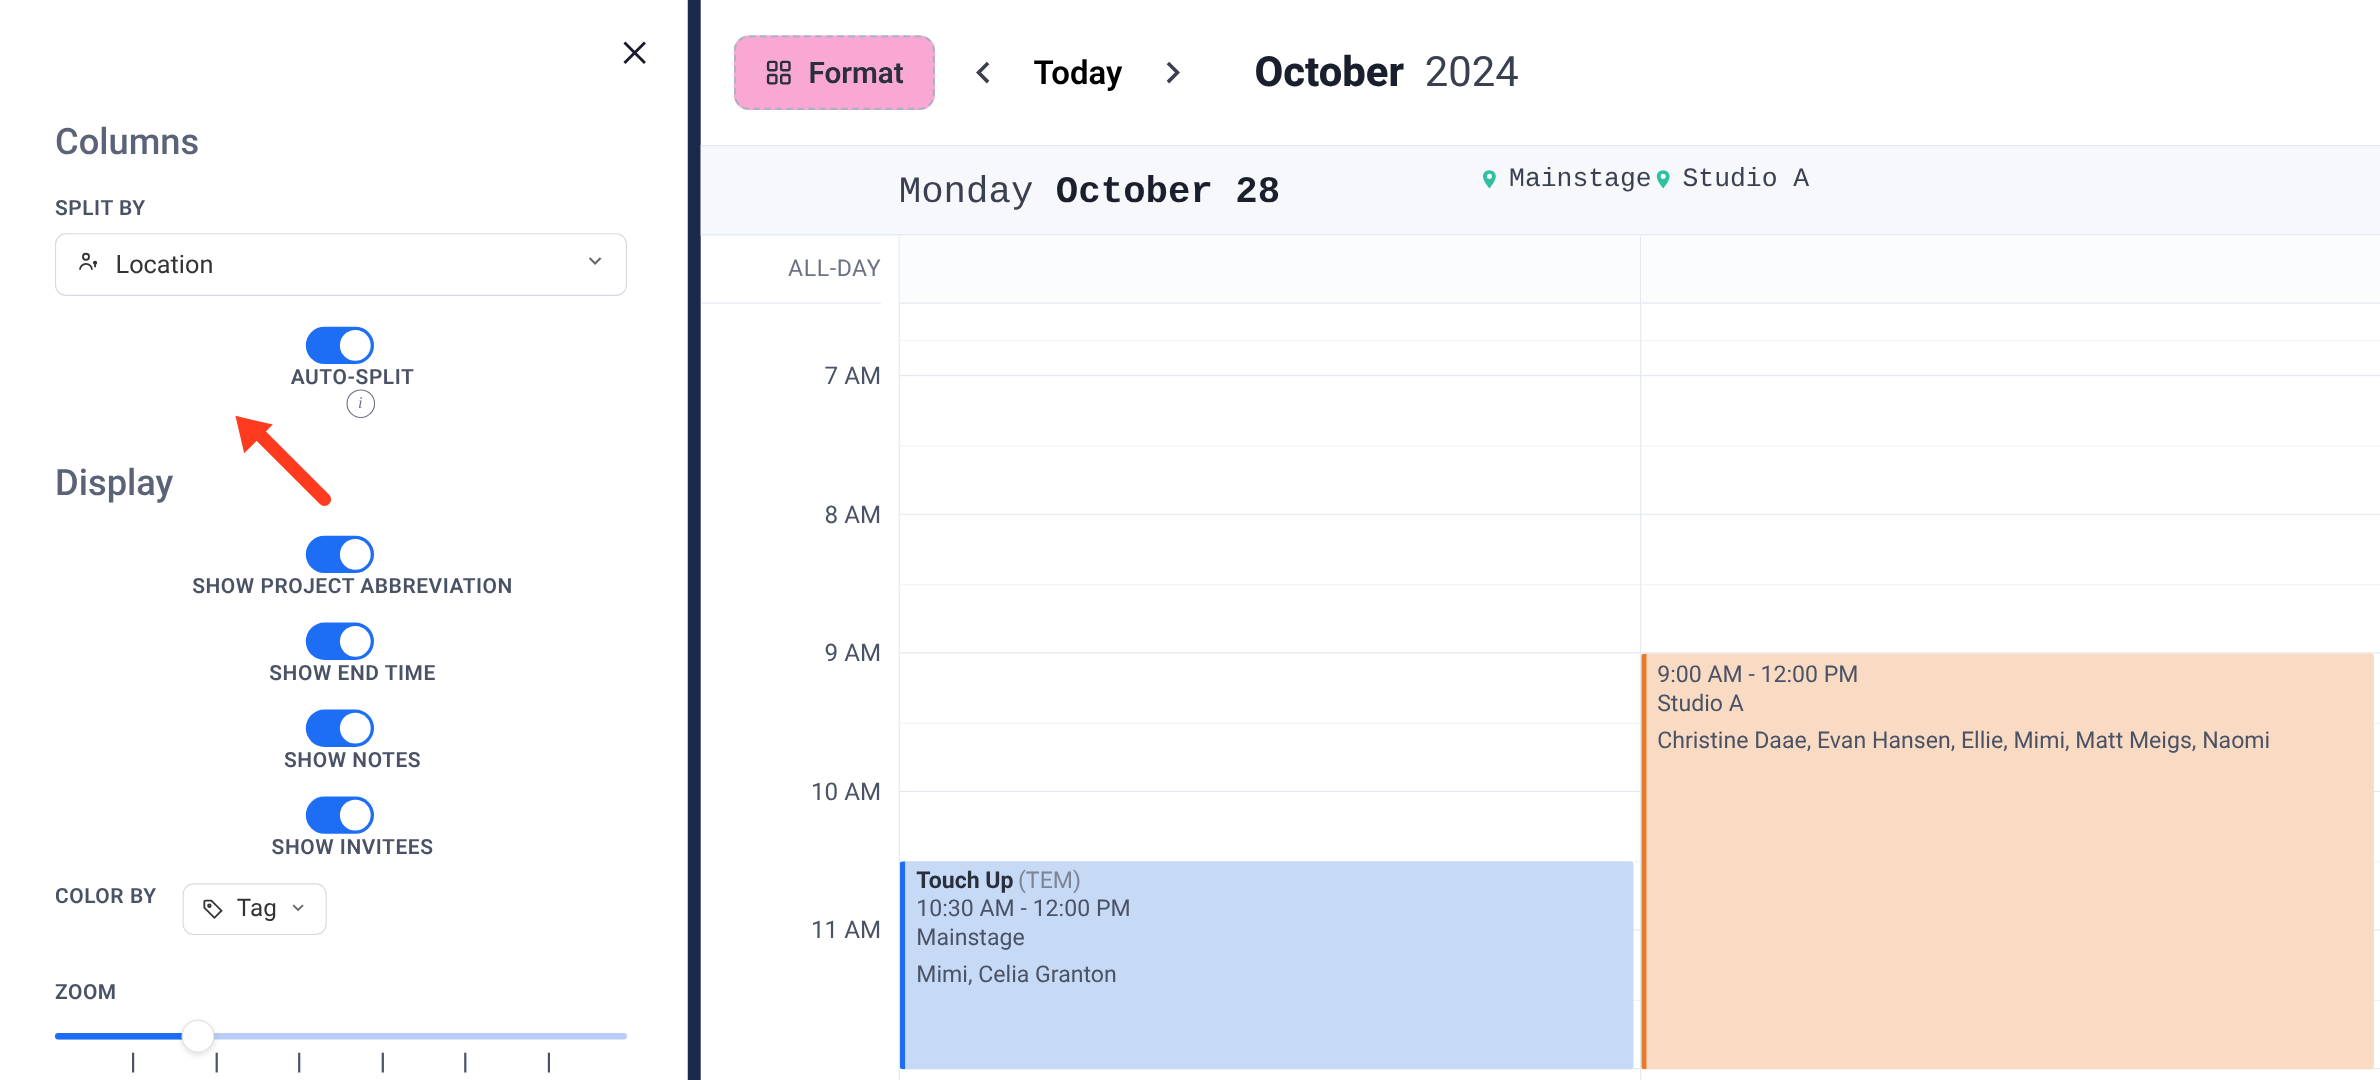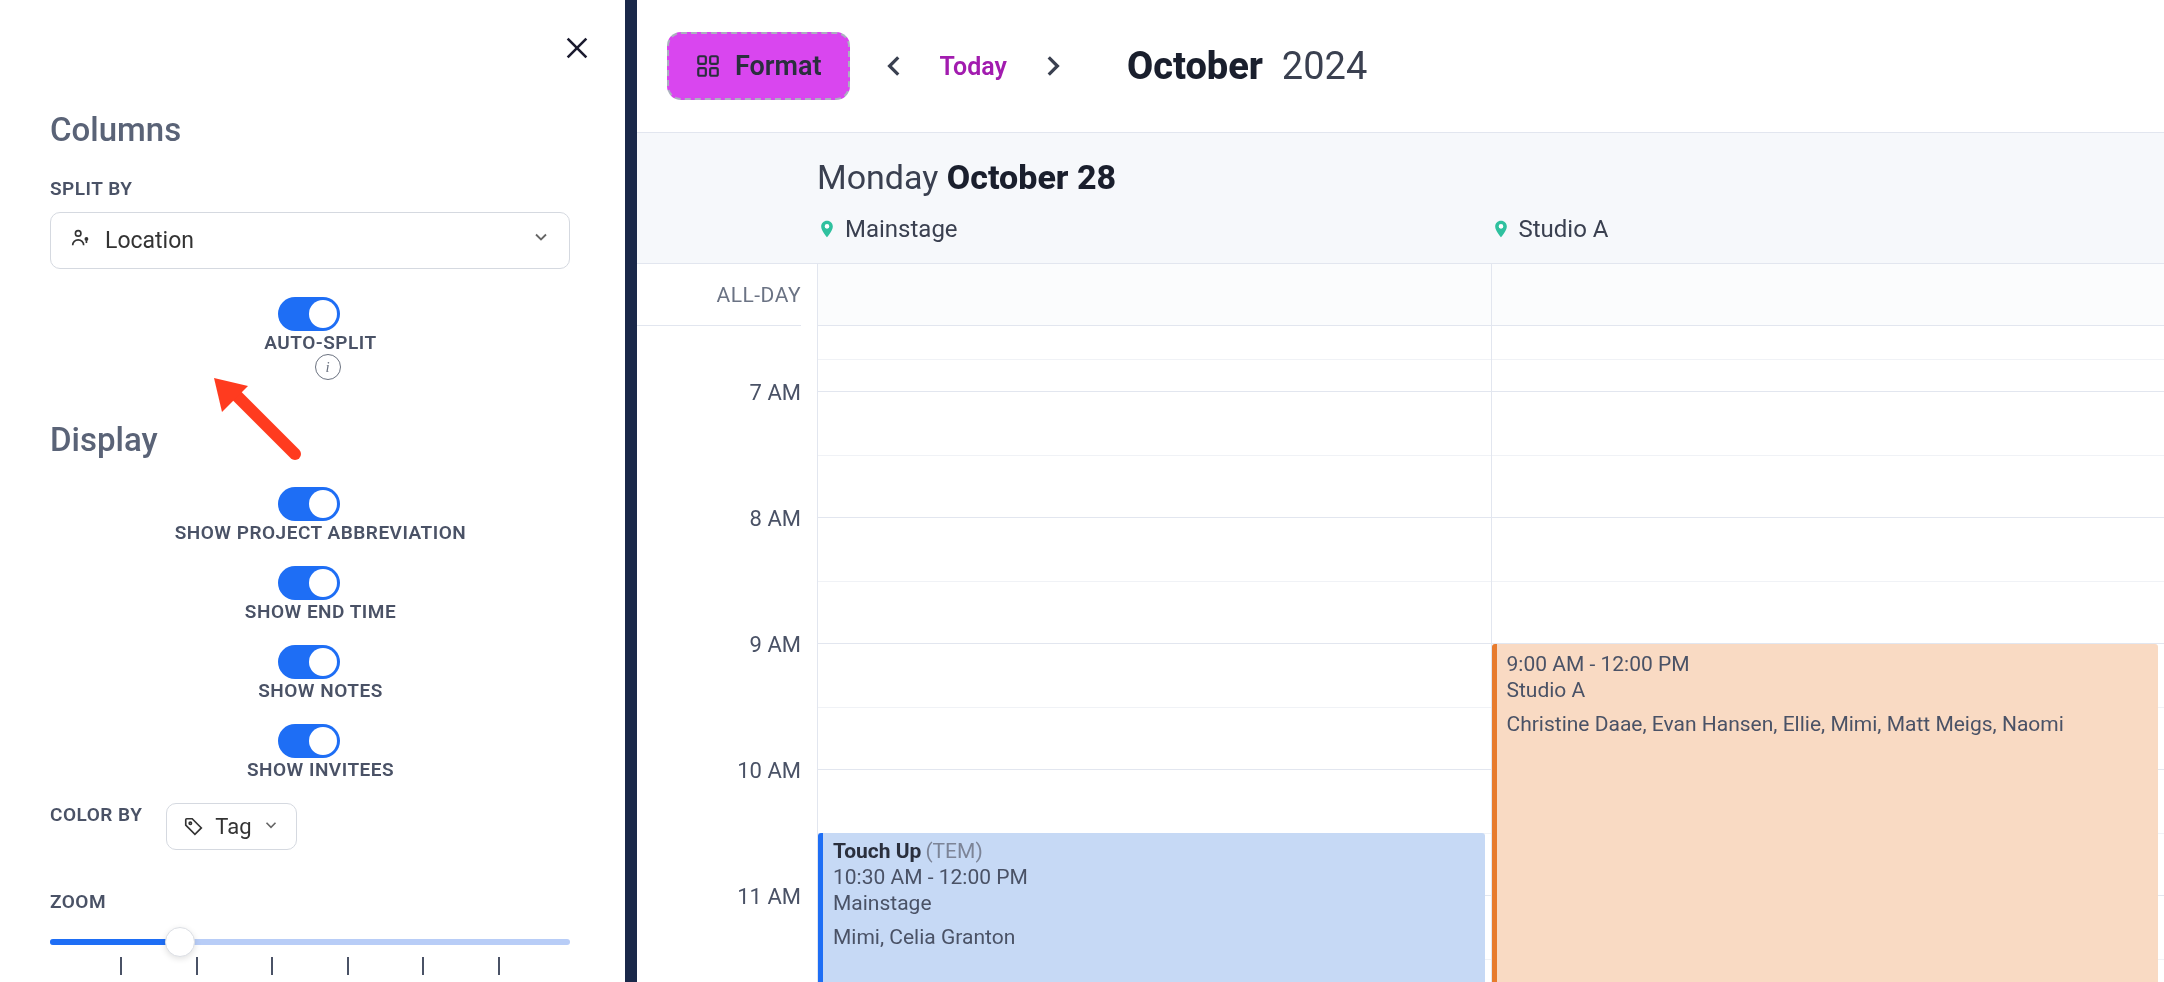--- a/index.html
+++ b/index.html
@@ -204,50 +204,50 @@
     display: flex;
     align-items: center;
     gap: 14px;
     padding: 16px 26px;
     border: 2px dashed #aab1bf;
     border-radius: 14px;
     font-size: 27px;
     font-weight: 600;
     color: #2a2f3d;
     cursor: pointer;
-    background: #d946ef;
+    background: #f9a8d4;
   }
   .format-btn .grid-icon { display:flex; }
   .nav-btn {
     background: none;
     border: none;
     cursor: pointer;
     padding: 10px;
     display:flex;
   }
   .today-link {
-    font-size: 25px;
+    font-size: 30px;
     font-weight: 600;
-    color: #a21caf;
+    color: #000000;
     cursor: pointer;
   }
   .month-label {
     font-size: 38px;
     font-weight: 400;
     color: #3a4050;
     margin-left: 30px;
   }
   .month-label strong { font-weight: 800; color: #1a1f2d; }
   
   .day-header {
     background: #f6f8fb;
     display: flex;
-    flex-direction: column;
     border-top: 1px solid #e2e6ef;
     border-bottom: 1px solid #e2e6ef;
+    font-family: Liberation Mono, monospace;
   }
   .day-title {
     padding: 24px 0 18px 180px;
     font-size: 34px;
     color: #3a4050;
   }
   .day-title strong { font-weight: 800; color: #1a1f2d;}
   .locations {
     display: flex;
     padding: 0 0 20px 180px;

